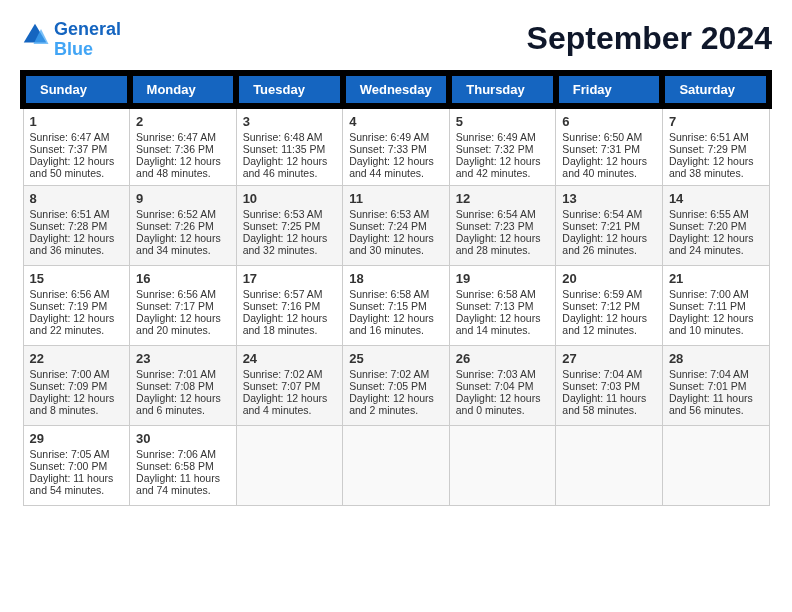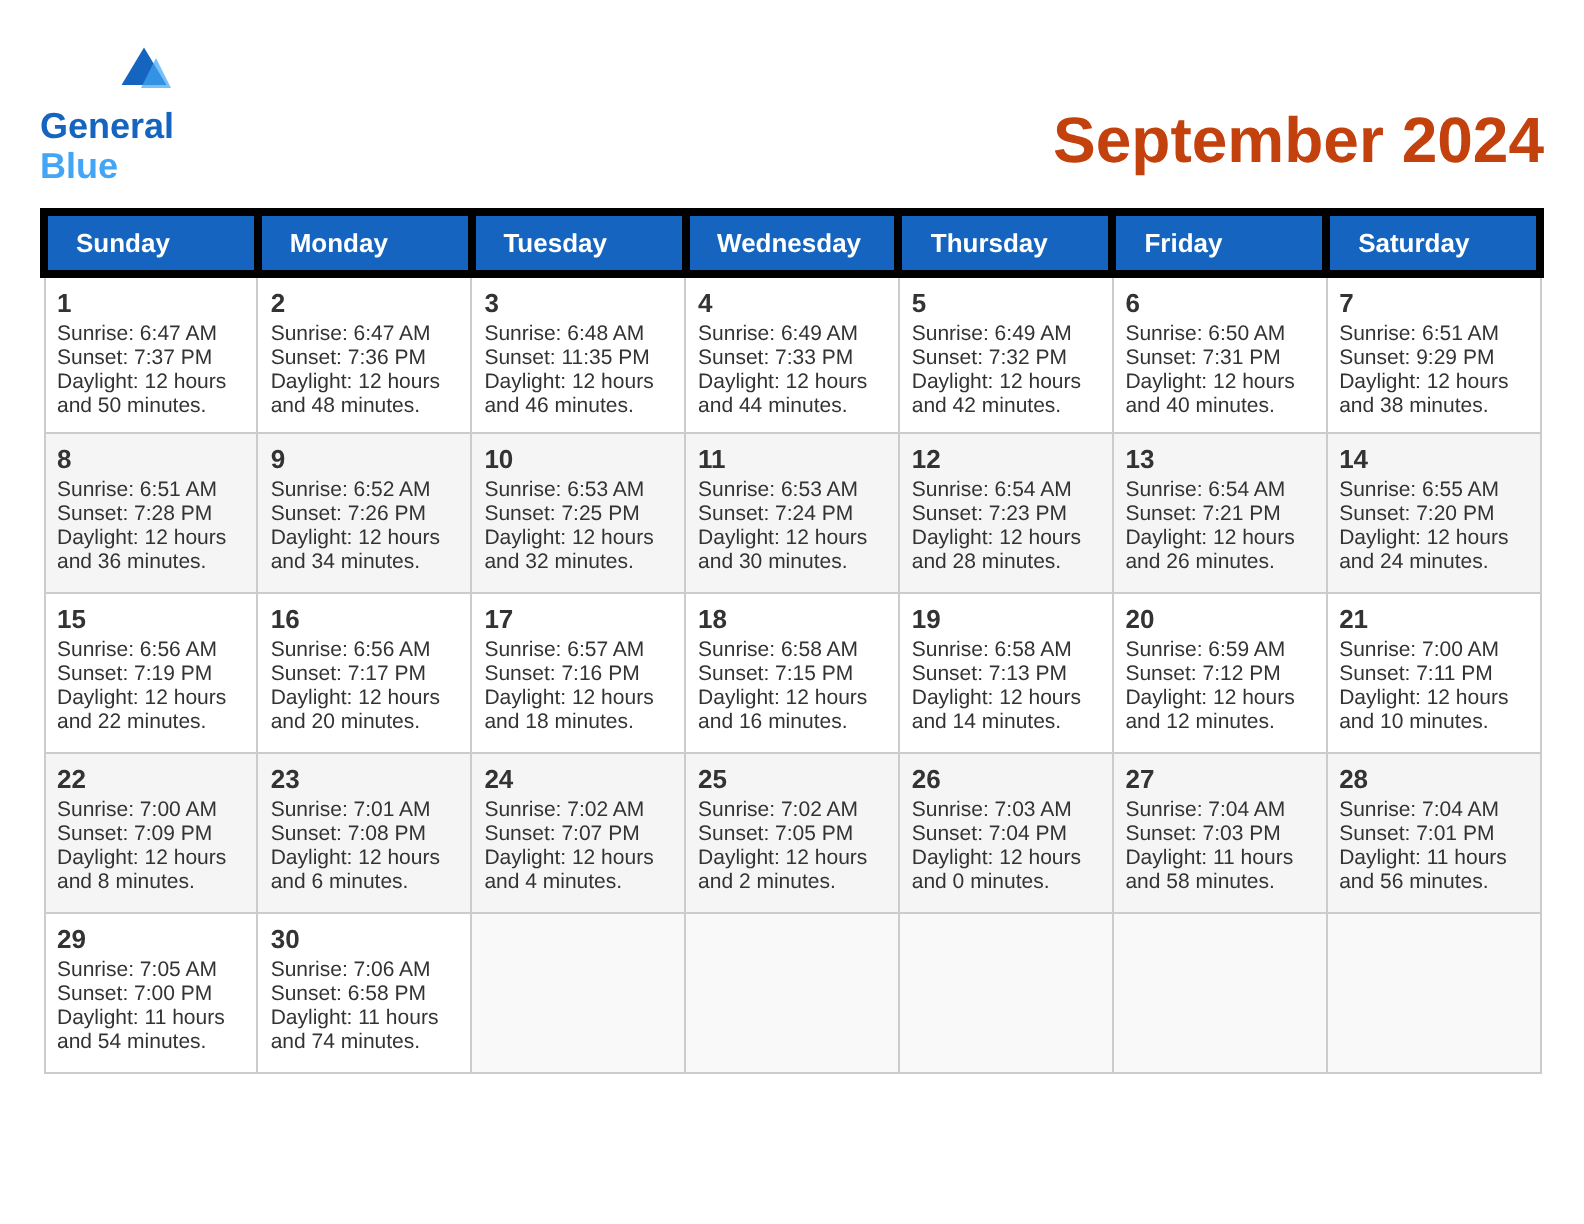--- a/index.html
+++ b/index.html
@@ -11,63 +11,61 @@
       padding: 20px;
     }
     .header-area {
       display: flex;
       justify-content: space-between;
       align-items: flex-start;
       margin-bottom: 10px;
     }
     .logo {
       display: flex;
-      align-items: flex-end;
+      align-items: flex-start;
       gap: 4px;
-      flex-direction: column;
     }
     .logo-text {
       font-size: 18px;
       font-weight: bold;
       color: #333;
       line-height: 1.1;
     }
     .logo-text span {
       color: #1565c0;
     }
     .logo-icon {
       width: 30px;
       height: 30px;
     }
     .title-area {
       text-align: right;
     }
     .month-title {
       font-size: 32px;
       font-weight: bold;
-      color: #c2410c;
-      margin-top: 32px;
+      color: #0f172a;
     }
     .location-title {
       font-size: 15px;
       color: #555;
     }
     table {
       width: 100%;
       border-collapse: collapse;
       table-layout: fixed;
     }
     thead tr th {
       background: #1565c0;
       color: #fff;
       text-align: left;
       padding: 6px 14px;
       font-size: 13px;
       font-weight: bold;
-      border: 4px solid #000000;
+      border: 6px solid #000000;
     }
     tbody tr td {
       vertical-align: top;
       border: 1px solid #ccc;
       padding: 5px 6px;
       font-size: 10.5px;
       color: #333;
       height: 80px;
     }
     tbody tr:nth-child(odd) td {
@@ -117,21 +115,21 @@
       </tr>
   </thead>
   <tbody id="calendar-body">
   <tr>
         <td><span class="day-number">1</span><span>Sunrise: 6:47 AM</span><br><span>Sunset: 7:37 PM</span><br><span>Daylight: 12 hours and 50 minutes.</span></td>
         <td><span class="day-number">2</span><span>Sunrise: 6:47 AM</span><br><span>Sunset: 7:36 PM</span><br><span>Daylight: 12 hours and 48 minutes.</span></td>
         <td><span class="day-number">3</span><span>Sunrise: 6:48 AM</span><br><span>Sunset: 11:35 PM</span><br><span>Daylight: 12 hours and 46 minutes.</span></td>
         <td><span class="day-number">4</span><span>Sunrise: 6:49 AM</span><br><span>Sunset: 7:33 PM</span><br><span>Daylight: 12 hours and 44 minutes.</span></td>
         <td><span class="day-number">5</span><span>Sunrise: 6:49 AM</span><br><span>Sunset: 7:32 PM</span><br><span>Daylight: 12 hours and 42 minutes.</span></td>
         <td><span class="day-number">6</span><span>Sunrise: 6:50 AM</span><br><span>Sunset: 7:31 PM</span><br><span>Daylight: 12 hours and 40 minutes.</span></td>
-        <td><span class="day-number">7</span><span>Sunrise: 6:51 AM</span><br><span>Sunset: 9:29 PM</span><br><span>Daylight: 12 hours and 38 minutes.</span></td>
+        <td><span class="day-number">7</span><span>Sunrise: 6:51 AM</span><br><span>Sunset: 7:29 PM</span><br><span>Daylight: 12 hours and 38 minutes.</span></td>
       </tr>
       <tr>
         <td><span class="day-number">8</span><span>Sunrise: 6:51 AM</span><br><span>Sunset: 7:28 PM</span><br><span>Daylight: 12 hours and 36 minutes.</span></td>
         <td><span class="day-number">9</span><span>Sunrise: 6:52 AM</span><br><span>Sunset: 7:26 PM</span><br><span>Daylight: 12 hours and 34 minutes.</span></td>
         <td><span class="day-number">10</span><span>Sunrise: 6:53 AM</span><br><span>Sunset: 7:25 PM</span><br><span>Daylight: 12 hours and 32 minutes.</span></td>
         <td><span class="day-number">11</span><span>Sunrise: 6:53 AM</span><br><span>Sunset: 7:24 PM</span><br><span>Daylight: 12 hours and 30 minutes.</span></td>
         <td><span class="day-number">12</span><span>Sunrise: 6:54 AM</span><br><span>Sunset: 7:23 PM</span><br><span>Daylight: 12 hours and 28 minutes.</span></td>
         <td><span class="day-number">13</span><span>Sunrise: 6:54 AM</span><br><span>Sunset: 7:21 PM</span><br><span>Daylight: 12 hours and 26 minutes.</span></td>
         <td><span class="day-number">14</span><span>Sunrise: 6:55 AM</span><br><span>Sunset: 7:20 PM</span><br><span>Daylight: 12 hours and 24 minutes.</span></td>
       </tr>

